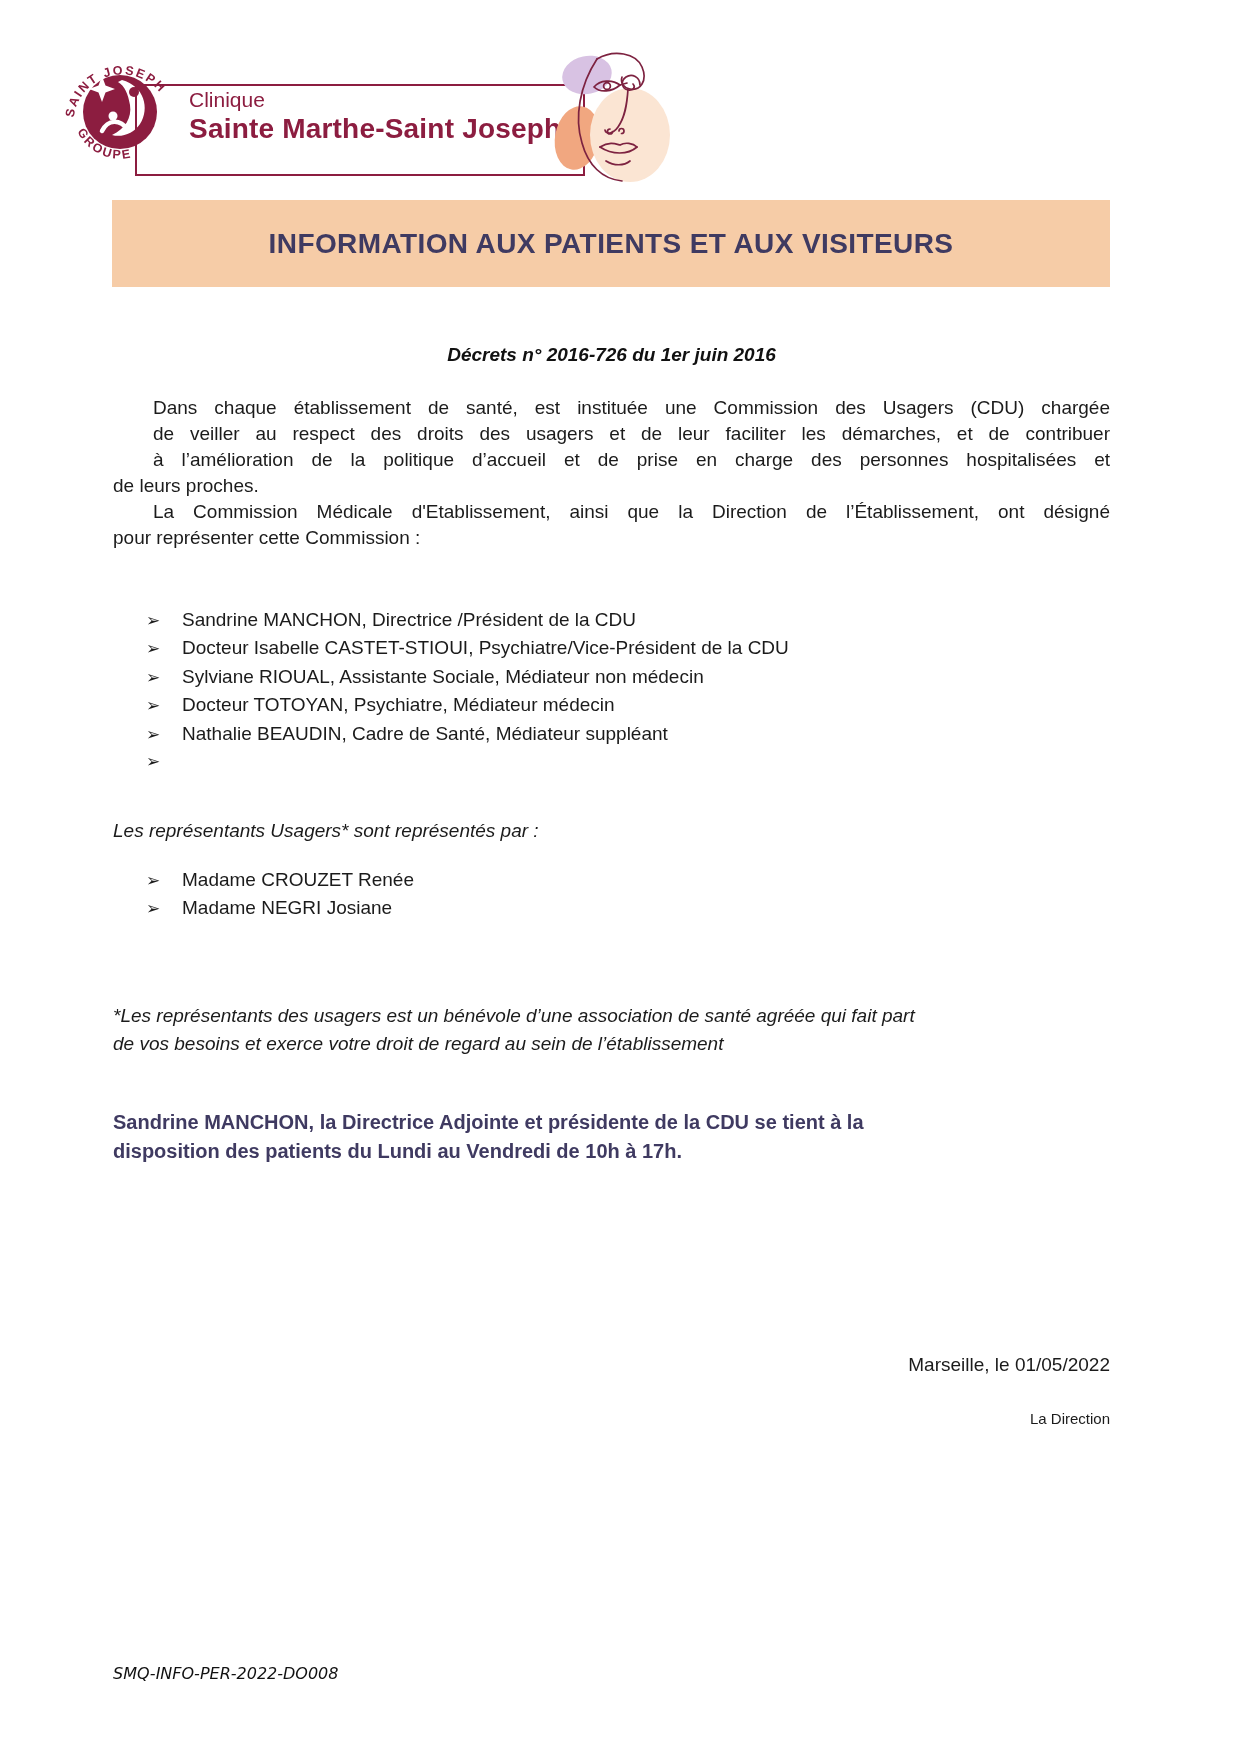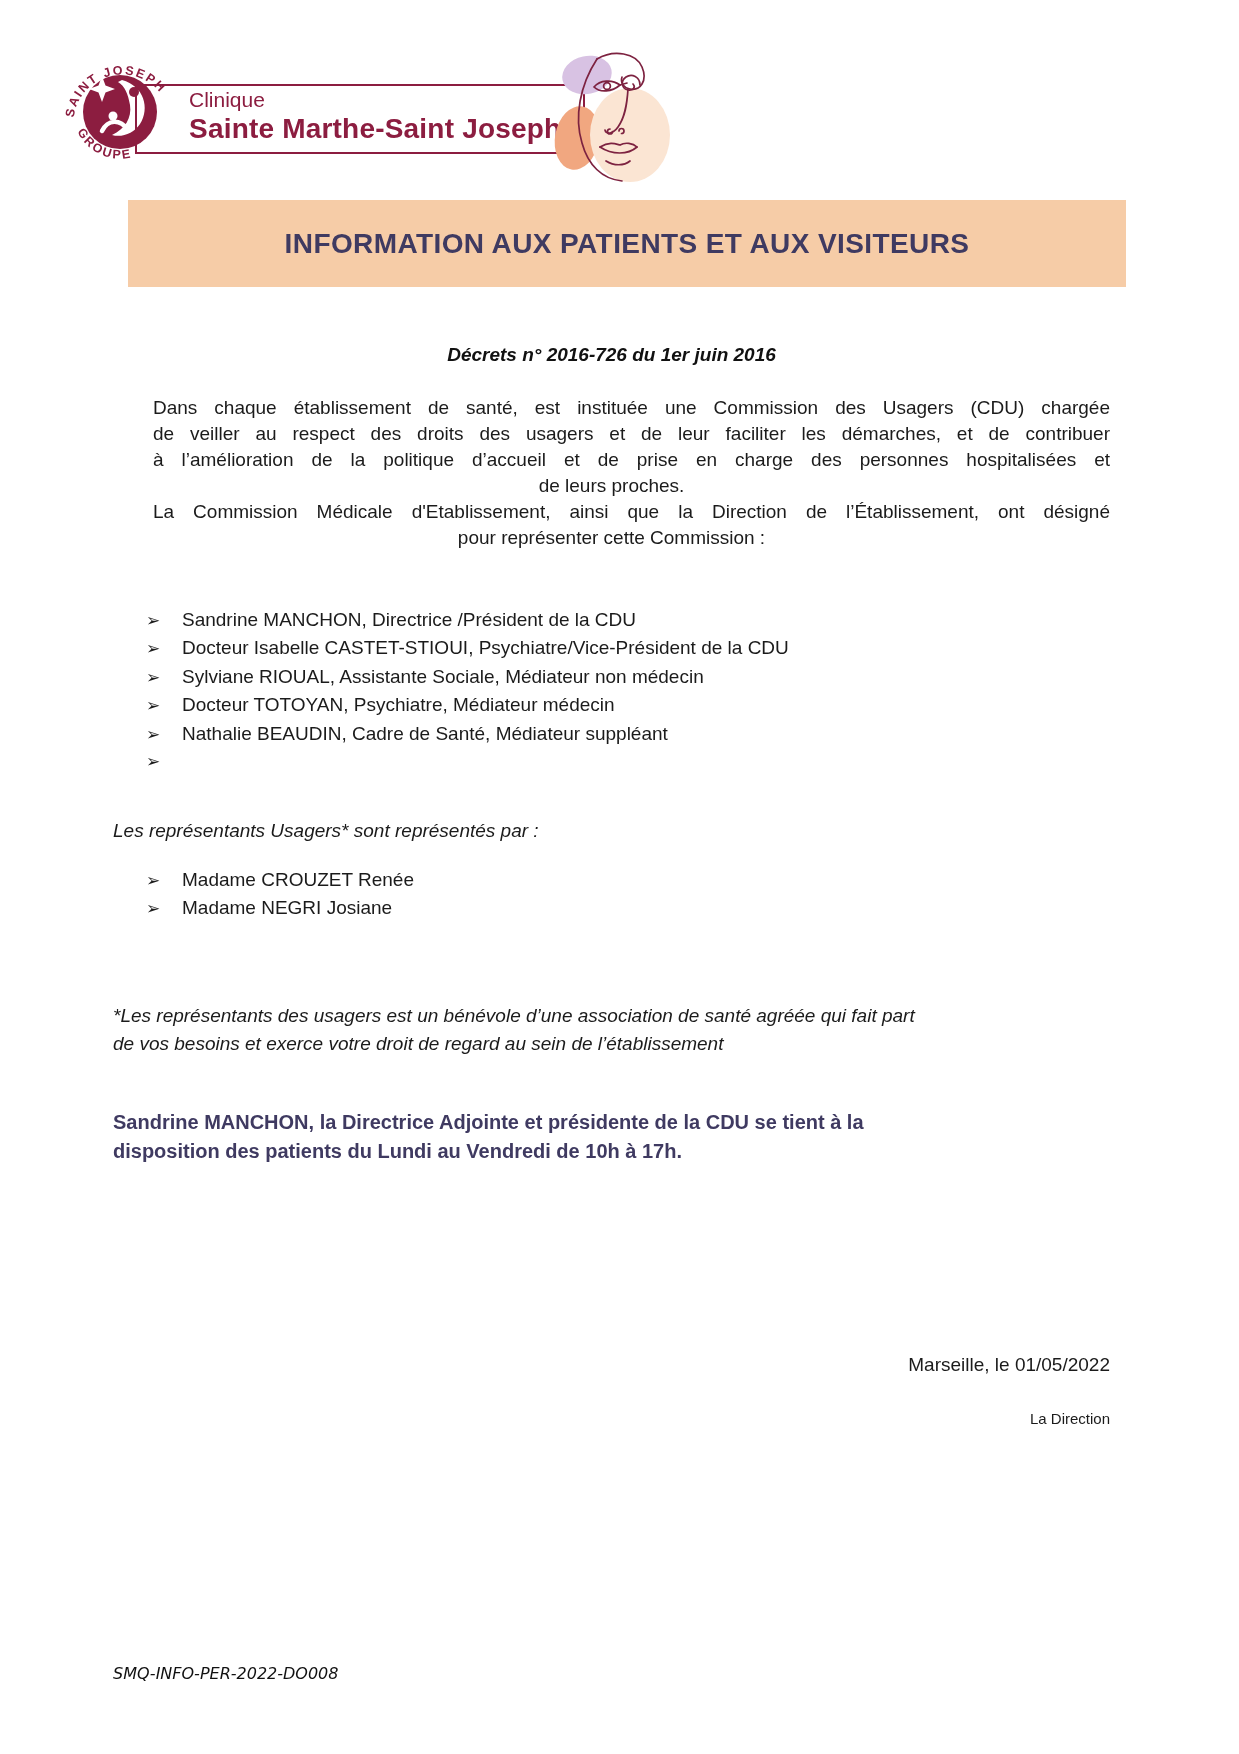--- a/index.html
+++ b/index.html
@@ -6,49 +6,49 @@
   .page{
     position:relative;
     width:1239px;height:1754px;
     background:#ffffff;
     font-family:"Liberation Sans", sans-serif;
     color:#1b1b1b;
     overflow:hidden;
   }
   
   .logo-box{
-    position:absolute;left:135px;top:84px;width:450px;height:70px;
+    position:absolute;left:135px;top:84px;width:450px;height:92px;
     border:2px solid #8c1d40;box-sizing:border-box;
     padding:2px 0 15px 52px;
   }
   .brand-top{font-size:21px;color:#8c1d40;line-height:24px;}
   .brand-name{font-size:28px;font-weight:bold;color:#8c1d40;line-height:34px;letter-spacing:.2px;}
   .emblem{position:absolute;left:58px;top:52px;}
   .face-art{position:absolute;left:540px;top:45px;}
   
   .banner{
     position:absolute;left:112px;top:200px;width:998px;height:87px;
     background:#f6cca7;
-    display:flex;align-items:center;justify-content:center;margin-left:16px;
+    display:flex;align-items:center;justify-content:center;
   }
   .banner-title{
     font-size:28px;font-weight:bold;color:#3f3a61;letter-spacing:.4px;
   }
   
   .subtitle{
     position:absolute;left:113px;top:344px;width:997px;
     text-align:center;font-size:19px;font-weight:bold;font-style:italic;color:#111;
   }
   
   .para{
     position:absolute;left:113px;top:395px;width:997px;
     font-size:19px;line-height:26px;color:#1b1b1b;
   }
   .jline{text-align:justify;text-align-last:justify;margin-left:40px;}
-  .lline{text-align:center;}
+  .lline{text-align:left;}
   
   .blist{position:absolute;left:146px;font-size:19px;color:#1b1b1b;}
   .blist-1{top:606px;}
   .blist-2{top:866px;}
   .brow{display:flex;height:28.4px;align-items:baseline;line-height:28.4px;}
   .barrow{width:36px;flex:0 0 36px;font-size:17px;color:#1b1b1b;}
   .intro{
     position:absolute;left:113px;top:820px;width:997px;
     font-size:19px;color:#1b1b1b;font-style:italic;
   }

